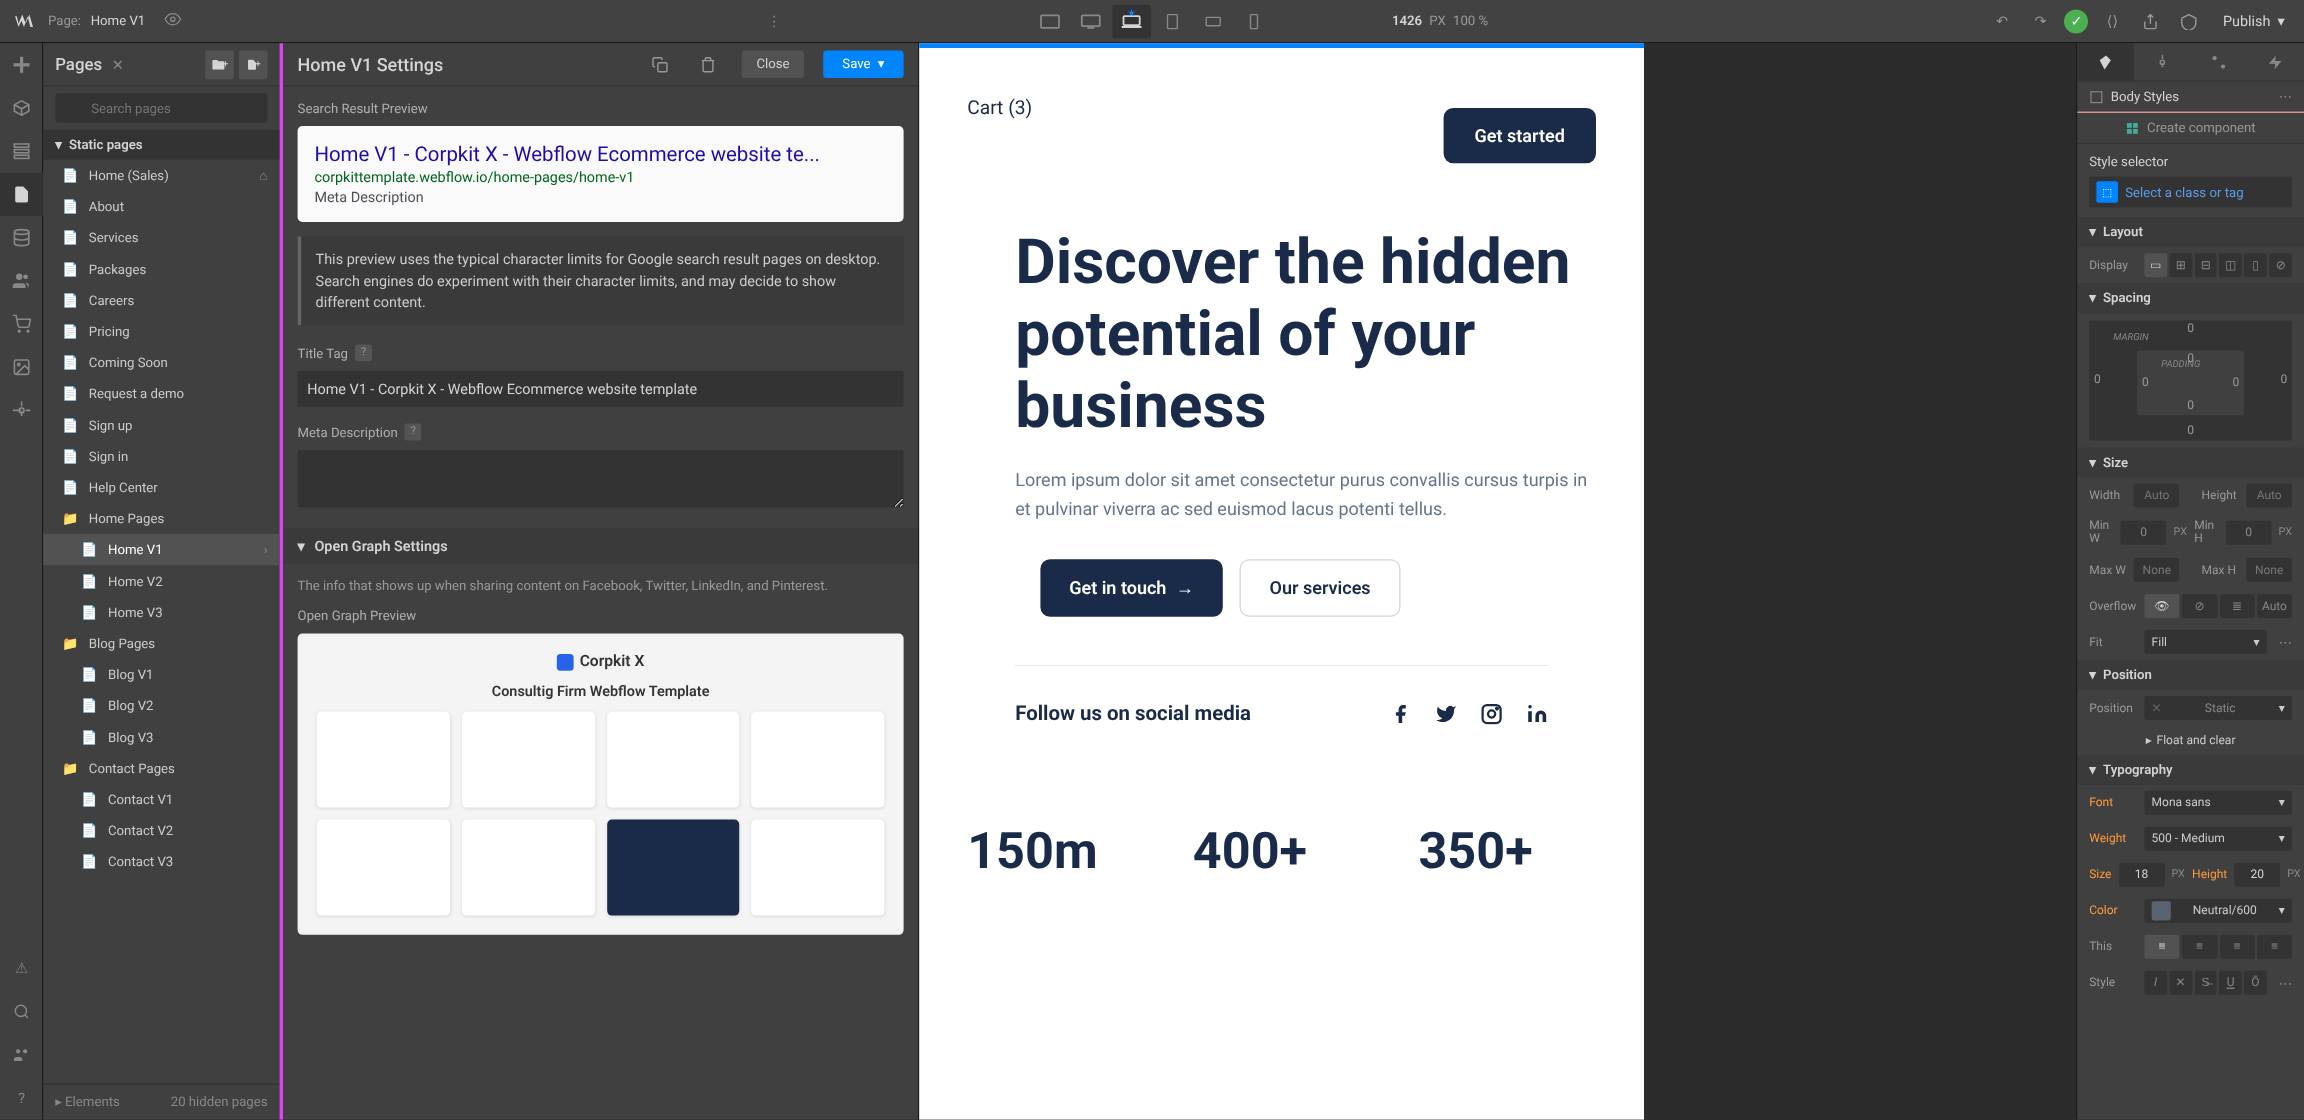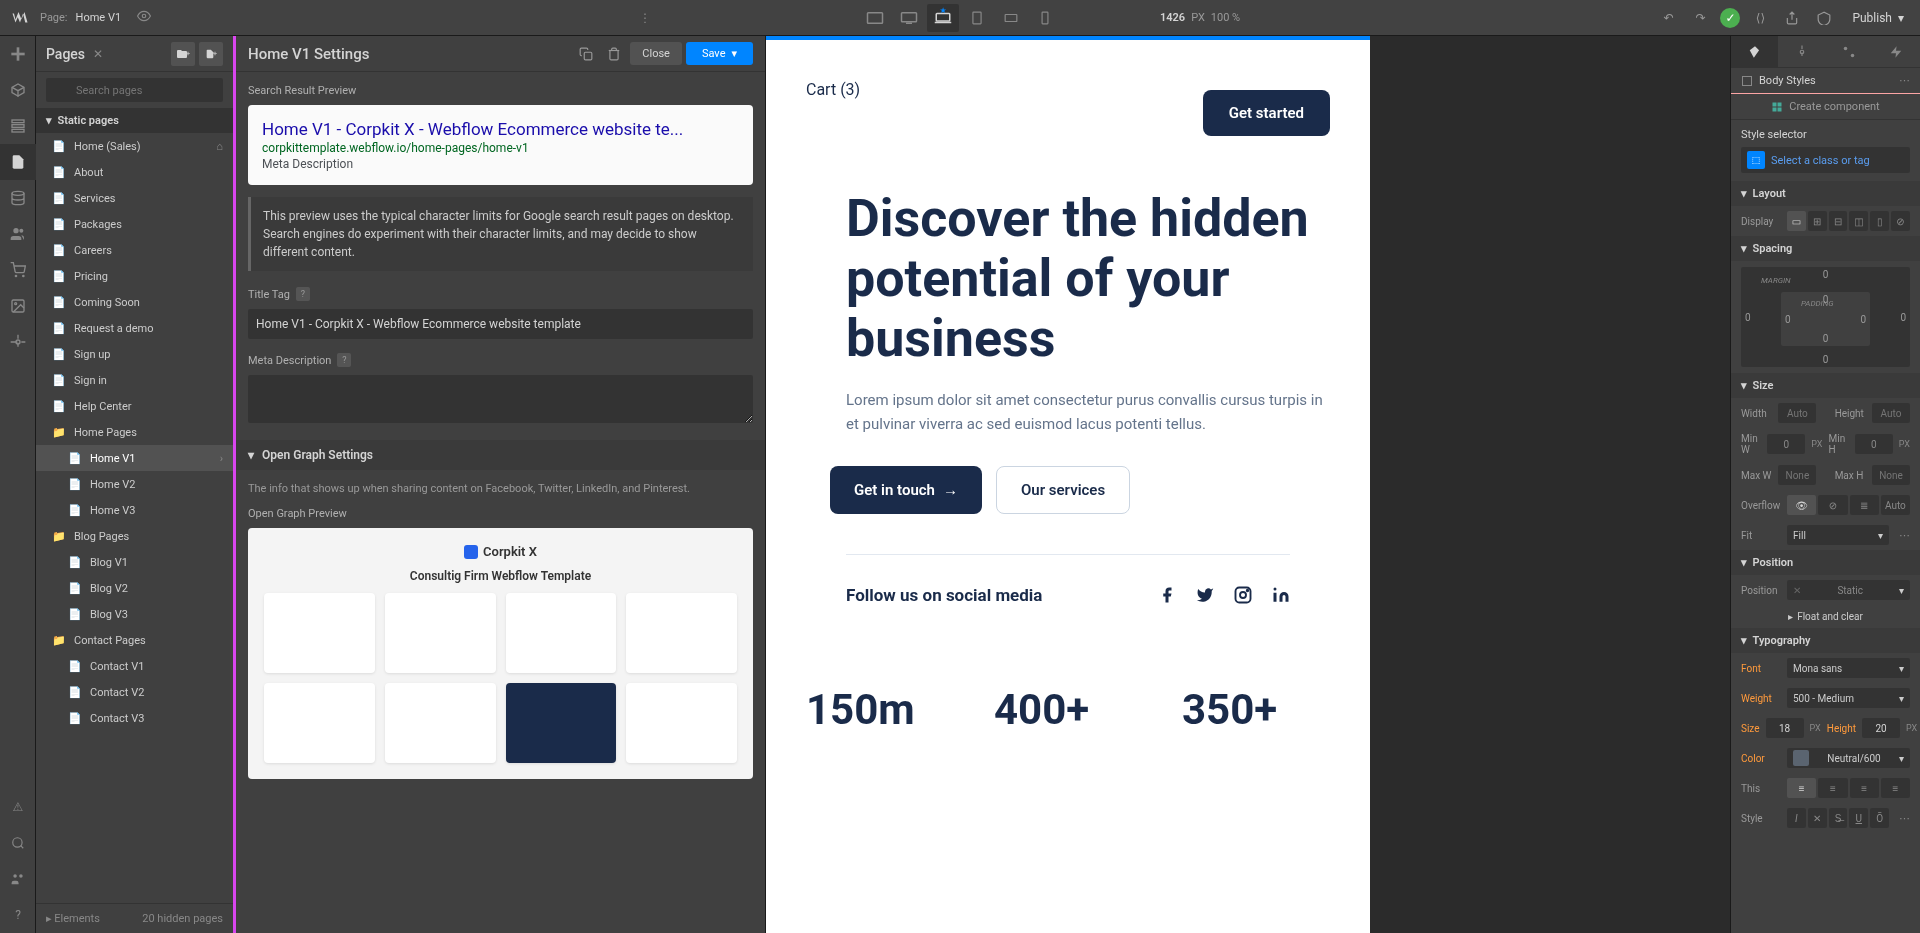--- a/index.html
+++ b/index.html
@@ -33,21 +33,21 @@
 .pages-list{flex:1;overflow-y:auto}
 .section-header{display:flex;align-items:center;padding:6px 10px;background:#333;cursor:pointer;gap:6px;font-size:11px;font-weight:600;color:#d4d4d4}
 .page-item{display:flex;align-items:center;padding:6px 10px 6px 16px;gap:8px;cursor:pointer;font-size:11px;color:#ccc}
 .page-item.active{background:#525252;color:#fff}
 .page-item.indent{padding-left:32px}
 .page-ico{width:14px;height:14px;display:flex;align-items:center;justify-content:center;color:#888}
 .page-chevron{margin-left:auto;color:#888}
 .page-home{margin-left:auto;color:#888}
 .elements-bar{display:flex;align-items:center;padding:8px 10px;border-top:1px solid #333;font-size:11px;color:#888}
 .settings-panel{position:absolute;left:236px;top:36px;width:530px;height:calc(100% - 36px);background:#404040;border-right:1px solid #1a1a1a;display:flex;flex-direction:column;overflow-y:auto}
-.settings-header{height:36px;display:flex;align-items:center;padding:0 12px;gap:4px;border-bottom:1px solid #333}
+.settings-header{height:36px;display:flex;align-items:center;padding:0 12px;gap:16px;border-bottom:1px solid #333}
 .settings-title{font-size:15px;color:#d4d4d4;font-weight:500;flex:1}
 .close-btn{background:#525252;color:#d4d4d4;border:none;padding:5px 12px;border-radius:3px;cursor:pointer;font-size:11px}
 .save-btn{background:#0085ff;color:#fff;border:none;padding:5px 16px;border-radius:3px;cursor:pointer;font-size:11px;display:flex;align-items:center;gap:6px}
 .settings-body{padding:12px;flex:1}
 .field-label{font-size:11px;color:#b0b0b0;margin-bottom:8px;display:flex;align-items:center;gap:6px}
 .help-ico{width:14px;height:14px;background:#555;border-radius:2px;display:flex;align-items:center;justify-content:center;font-size:9px;color:#999}
 .serp-preview{background:#fafafa;border-radius:4px;padding:14px;margin-bottom:12px}
 .serp-title{color:#1a0dab;font-size:17px;margin-bottom:2px}
 .serp-url{color:#006621;font-size:12px;margin-bottom:2px}
 .serp-desc{color:#4d5156;font-size:12px}
@@ -60,21 +60,21 @@
 .og-logo{text-align:center;font-size:13px;font-weight:600;color:#333;display:flex;align-items:center;justify-content:center;gap:5px}
 .og-lsq{width:14px;height:14px;background:#2563eb;border-radius:3px}
 .og-subtitle{text-align:center;font-size:12px;color:#333;font-weight:600}
 .og-cards{display:flex;gap:10px;flex-wrap:wrap}
 .og-card{flex:1;min-width:100px;background:#fff;border-radius:4px;padding:8px;min-height:80px;box-shadow:0 1px 3px rgba(0,0,0,0.1)}
 .canvas{position:absolute;left:766px;top:36px;width:604px;height:calc(100% - 36px);background:#fff;overflow-y:auto;border-top:4px solid #0085ff;padding:40px}
 .cart-badge{font-size:16px;color:#1a2b4a;margin-bottom:20px}
 .get-started{position:absolute;right:40px;top:50px;background:#1a2b4a;color:#fff;border:none;padding:14px 26px;border-radius:8px;font-size:15px;font-weight:600;cursor:pointer}
 .hero-title{font-size:52px;font-weight:700;color:#1a2b4a;line-height:1.15;margin-top:90px;margin-bottom:20px;margin-left:40px}
 .hero-sub{font-size:15px;color:#64748b;line-height:1.6;margin-left:40px;margin-bottom:30px}
-.hero-btns{display:flex;gap:14px;margin-left:24px;margin-bottom:40px}
+.hero-btns{display:flex;gap:14px;margin-left:61px;margin-bottom:40px}
 .btn-primary{background:#1a2b4a;color:#fff;border:none;padding:14px 24px;border-radius:8px;font-size:15px;font-weight:600;cursor:pointer;display:flex;align-items:center;gap:8px}
 .btn-secondary{background:#fff;color:#1a2b4a;border:1px solid #cbd5e1;padding:14px 24px;border-radius:8px;font-size:15px;font-weight:600;cursor:pointer}
 .divider{border-top:1px solid #e2e8f0;margin:30px 40px}
 .social-row{display:flex;align-items:center;margin:0 40px;justify-content:space-between}
 .social-label{font-size:17px;font-weight:700;color:#1a2b4a}
 .social-icons{display:flex;gap:20px}
 .social-ico{width:18px;height:18px;color:#1a2b4a;cursor:pointer}
 .stats-row{display:flex;gap:40px;margin:80px 0 0 0}
 .stat{flex:1}
 .stat-num{font-size:42px;font-weight:700;color:#1a2b4a}

